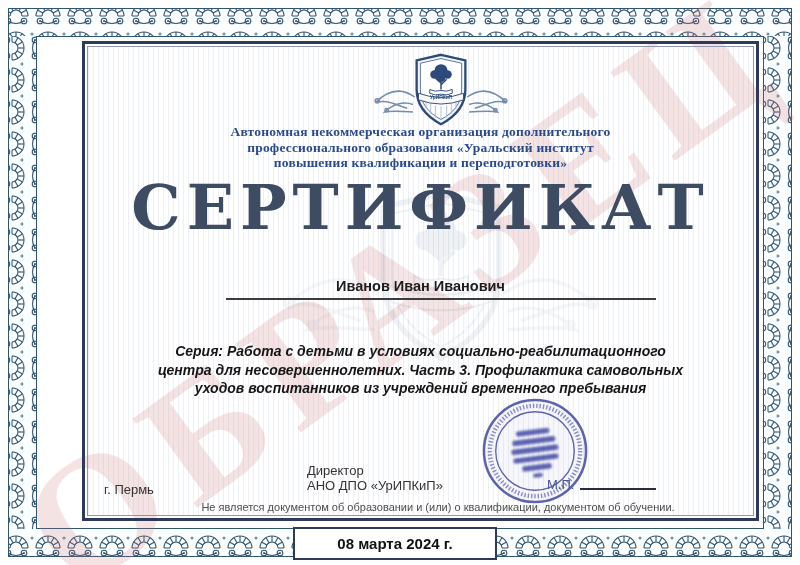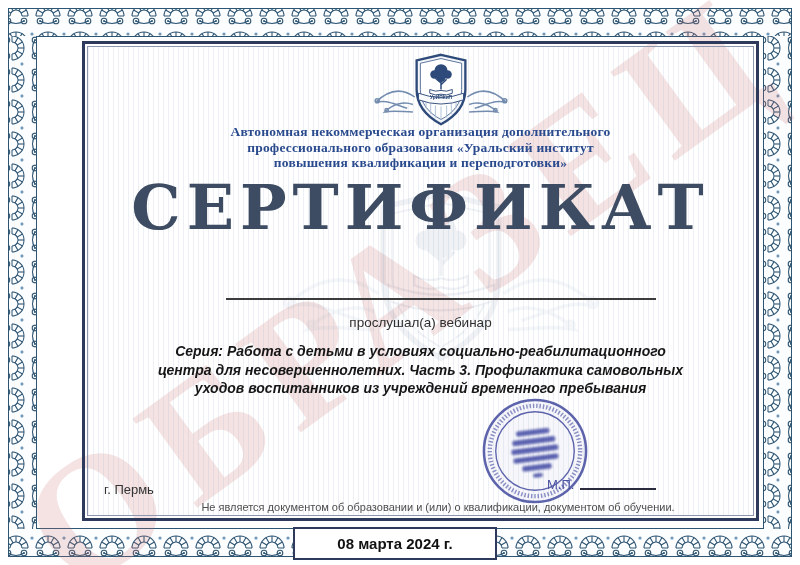--- a/index.html
+++ b/index.html
@@ -168,23 +168,23 @@
         <text x="80" y="50.5" text-anchor="middle" font-size="5.2" font-weight="bold" fill="#2e4a7a" font-family="Liberation Sans, sans-serif">УрИПКиП</text>
       </svg>
 
       <div class="abs ctr org ml">Автономная некоммерческая организация дополнительного
 профессионального образования «Уральский институт
 повышения квалификации и переподготовки»</div>
 
       <div class="abs ctr title">СЕРТИФИКАТ</div>
 
 
+      <div class="abs ctr recipient">Иванов Иван Иванович</div>
       <div class="abs name-line"></div>
 
-      <div class="abs ctr action">прослушал(а) вебинар</div>
 
       <div class="abs ctr course ml">Серия: Работа с детьми в условиях социально-реабилитационного
 центра для несовершеннолетних. Часть 3. Профилактика самовольных
 уходов воспитанников из учреждений временного пребывания</div>
 
       <svg class="stamp-svg" viewBox="0 0 110 110">
         <defs>
             <filter id="blr" x="-20%" y="-20%" width="140%" height="140%">
               <feGaussianBlur stdDeviation="1.1"></feGaussianBlur>
             </filter>
@@ -197,20 +197,22 @@
           <rect x="33" y="42" width="44" height="5.5" rx="2"></rect>
           <rect x="31" y="51" width="48" height="5.5" rx="2"></rect>
           <rect x="32" y="60" width="46" height="5.5" rx="2"></rect>
           <rect x="40" y="69" width="30" height="5.5" rx="2"></rect>
           <rect x="50" y="78" width="10" height="4" rx="2"></rect>
         </g>
       </svg>
 
       <div class="abs city">г. Пермь</div>
 
+      <div class="abs signer ml">Директор
+АНО ДПО «УрИПКиП»</div>
 
       <div class="abs mp">М.П.</div>
       <div class="abs sig-line"></div>
 
       <div class="abs ctr disclaimer">Не является документом об образовании и (или) о квалификации, документом об обучении.</div>
 
     </div>
   </div>
 
   <div class="date-box">08 марта 2024 г.</div>

